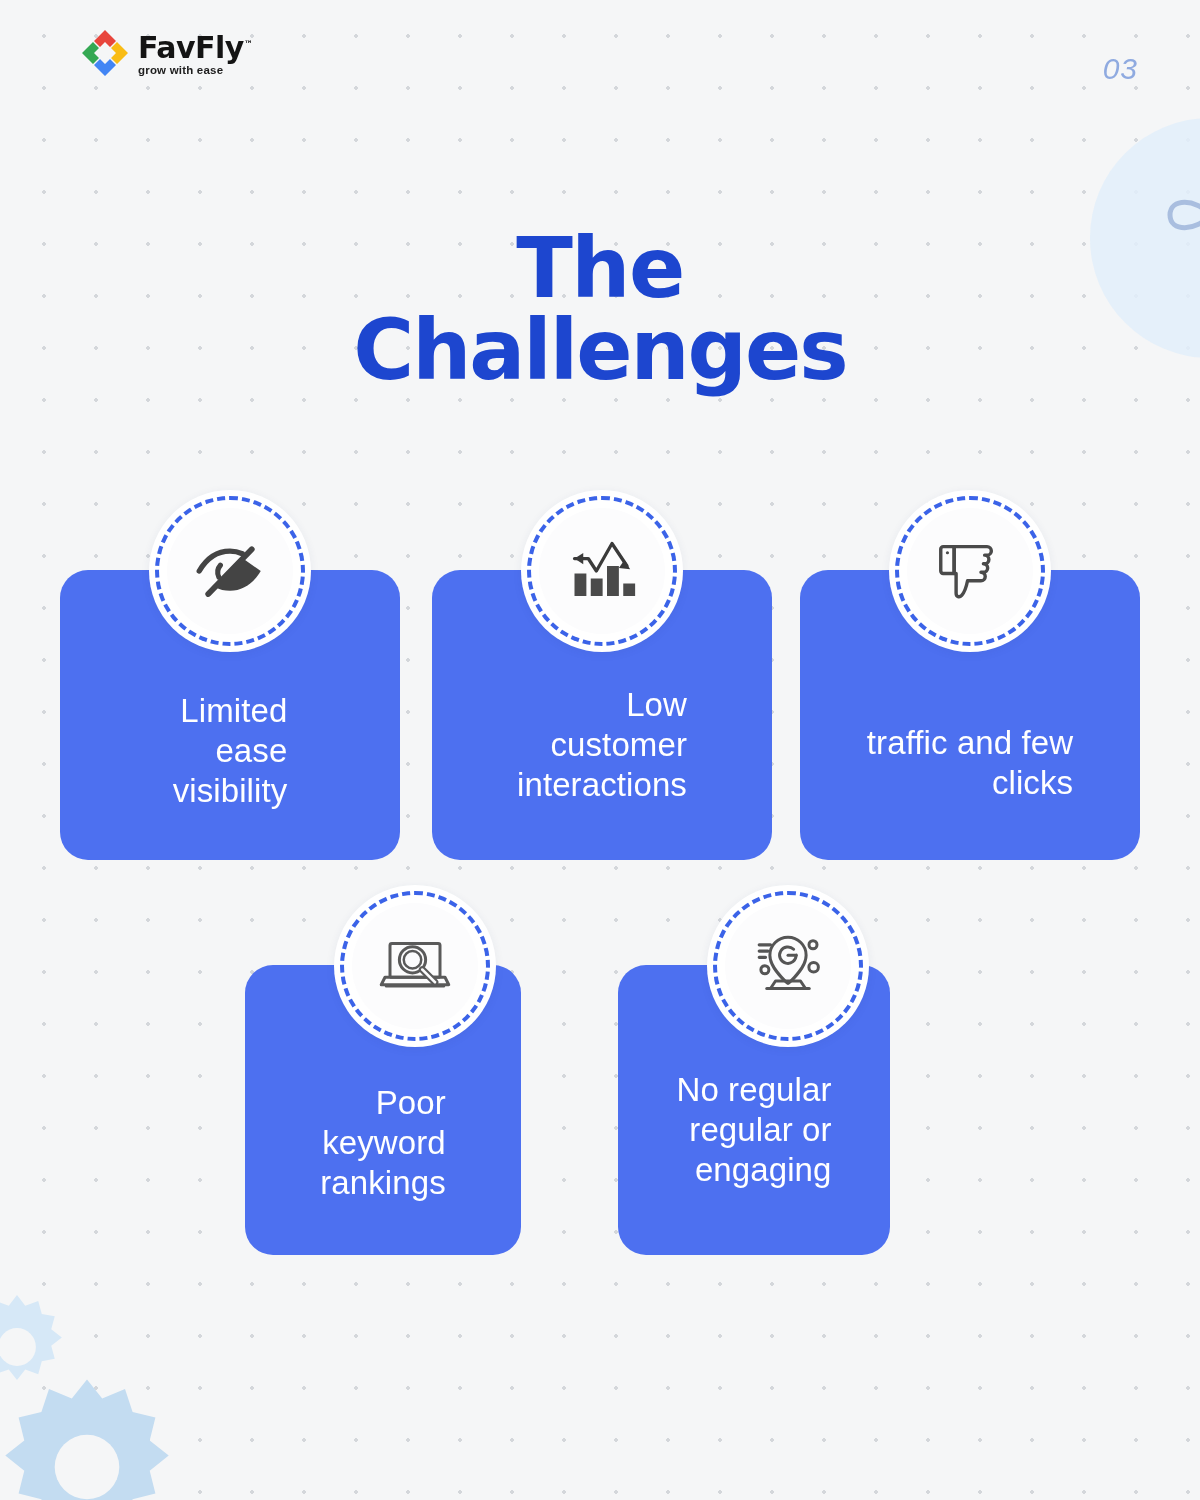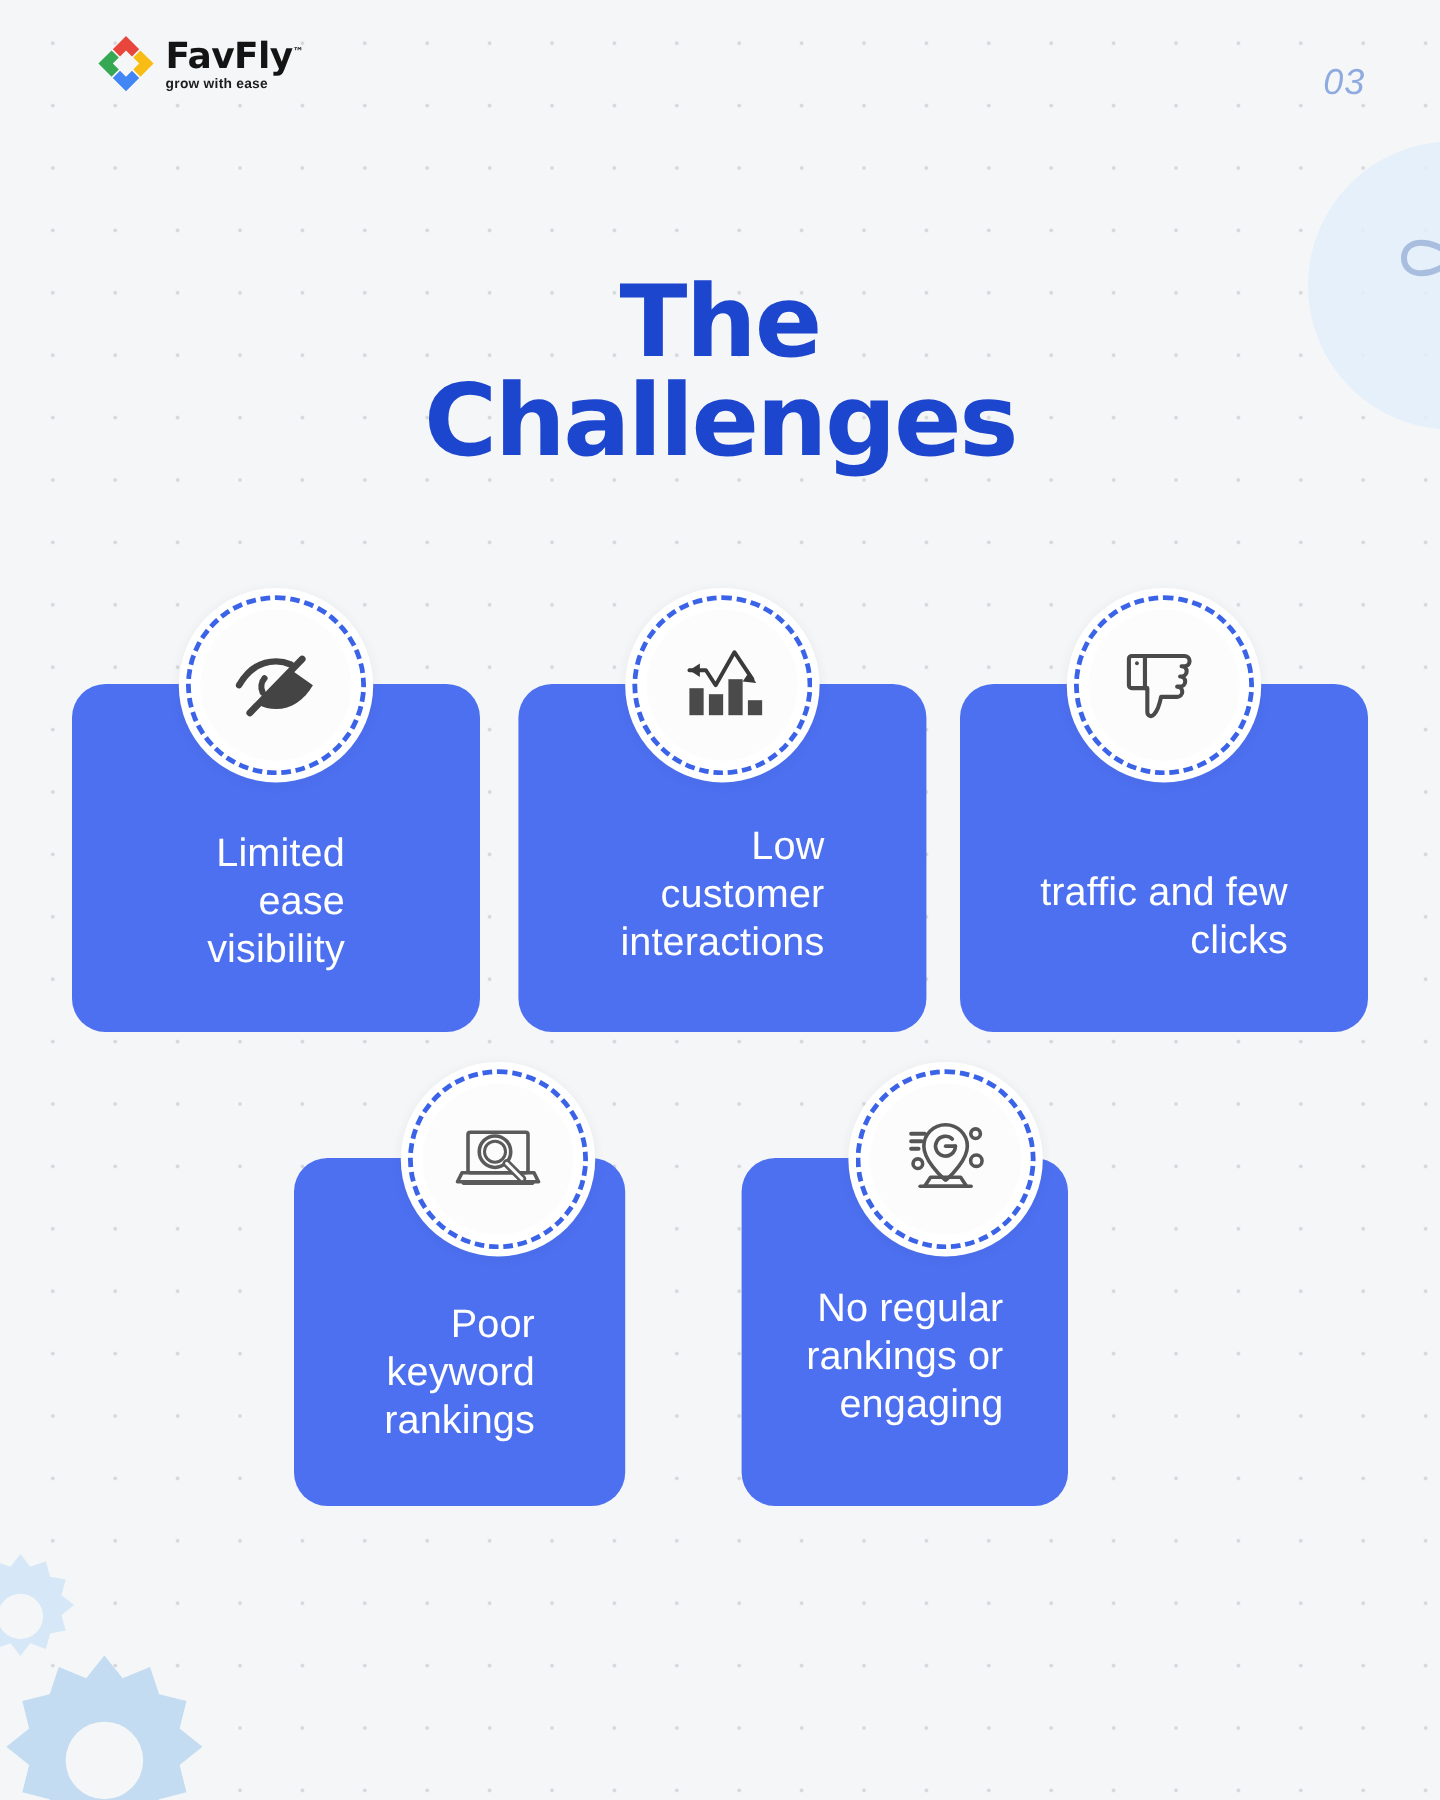--- a/index.html
+++ b/index.html
@@ -244,21 +244,21 @@
   <div class="card-text">
     <span>Poor</span><br>
     <span>keyword</span><br>
     <span>rankings</span>
   </div>
 </div>
 
 <div class="card" id="card-5">
   <div class="card-text">
     <span>No regular</span><br>
-    <span>rankings or</span><br>
+    <span>regular or</span><br>
     <span>engaging</span><br>
   </div>
 </div>
 
 <div class="icon-badge" id="badge-1">
   <div class="inner-disc"></div>
   <div class="dash-ring"></div>
   <svg width="82" height="82" viewBox="0 0 64 64">
     <path fill="#444444" d="M32 14c-11 0-20.5 7.6-25 18 2.3 5.3 6 9.8 10.6 12.9L43.6 19.2C40.1 16 36.2 14 32 14z" opacity="0"></path>
     <path fill="none" stroke="#444444" stroke-width="4.2" stroke-linecap="round" d="M8 32c5.6-9.6 14-15.5 24-15.5 3.4 0 6.6.7 9.6 2"></path>

